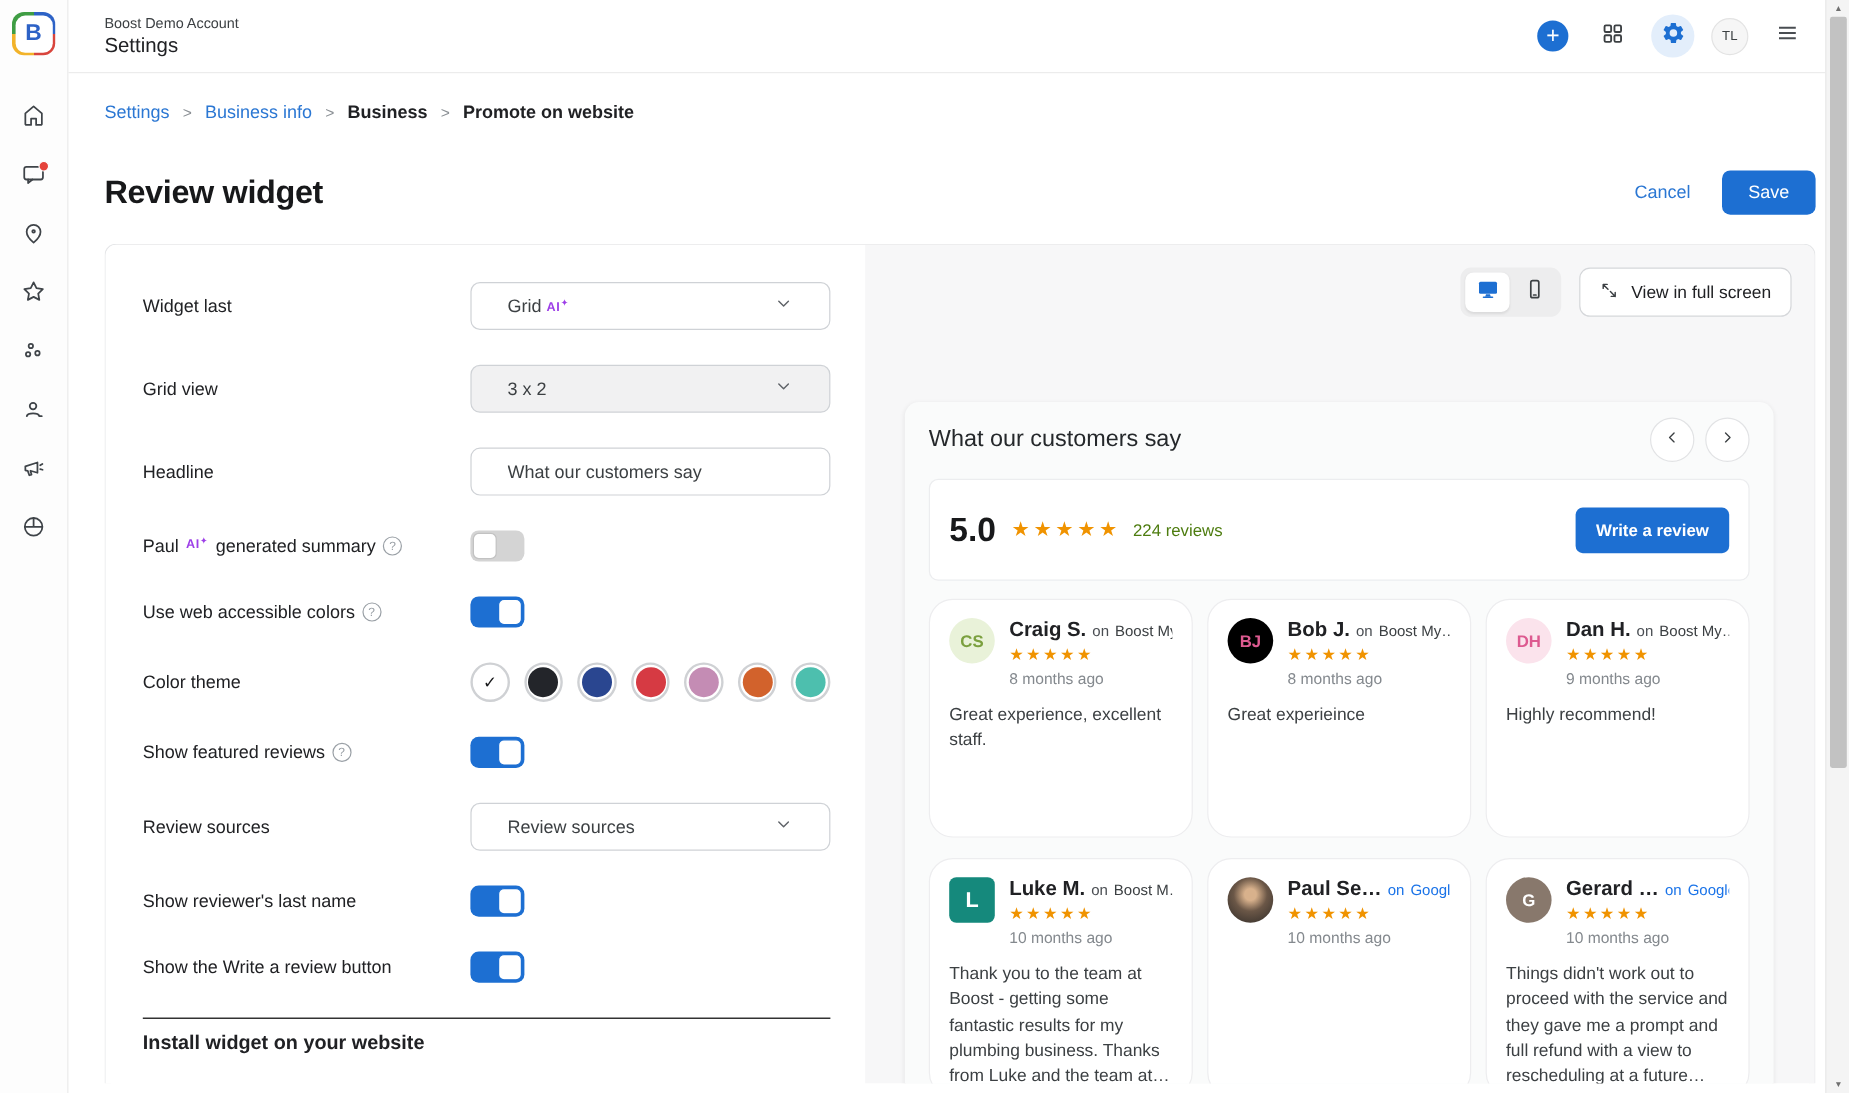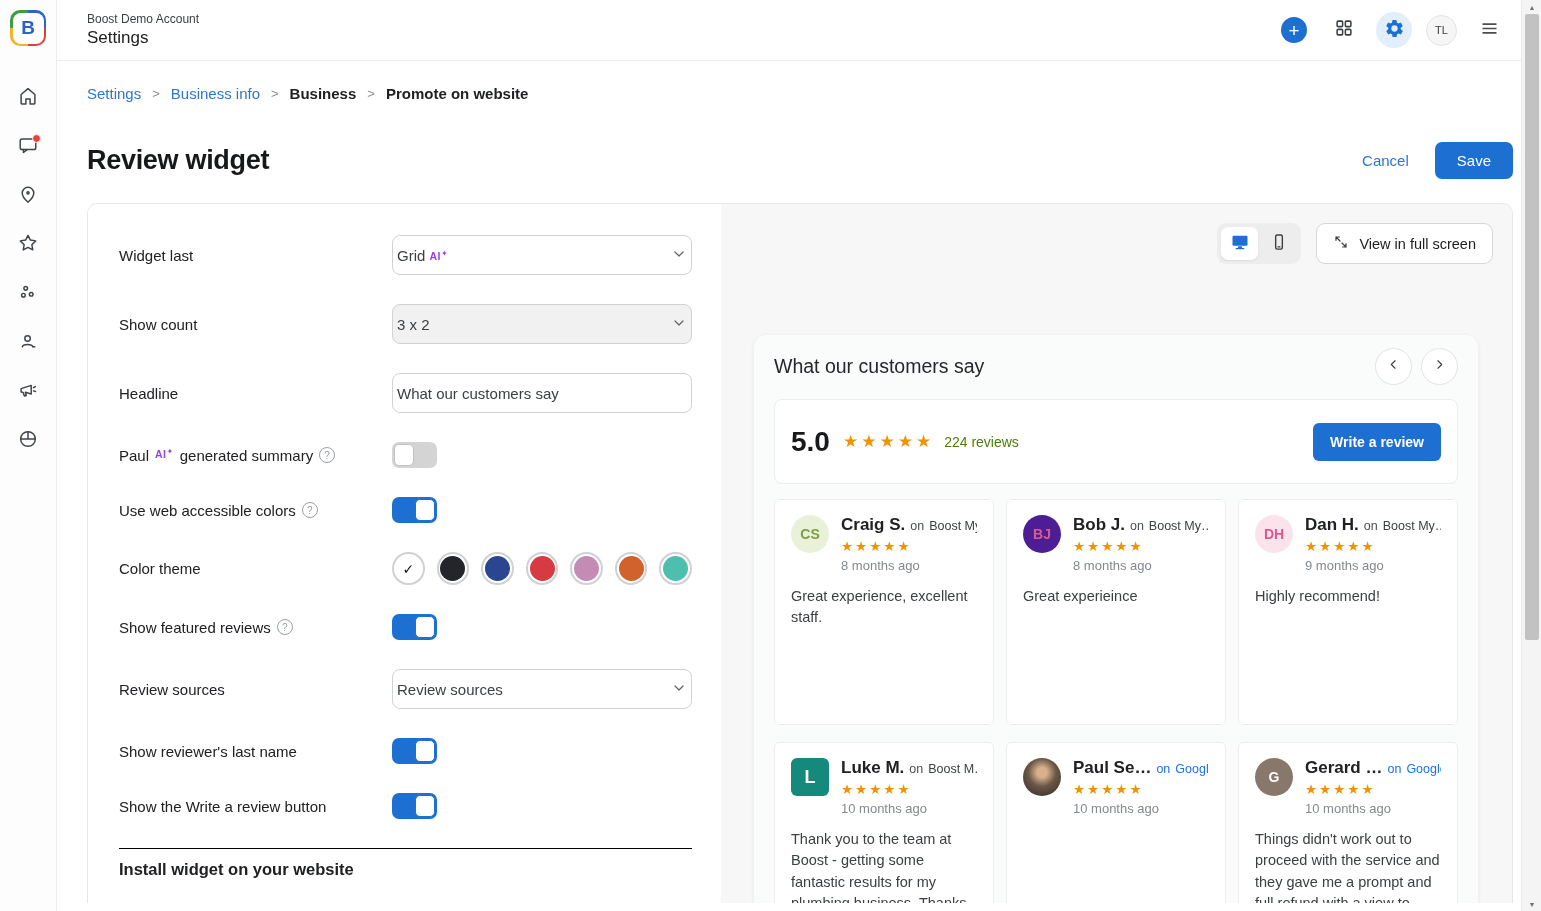--- a/index.html
+++ b/index.html
@@ -45,21 +45,21 @@
   .cancel-link { color:#2b77d3; font-size:15px; cursor:pointer; }
   .save-btn { background:#1d6fd2; color:#fff; font-size:15px; border:none; border-radius:7px; padding:10px 22px; cursor:pointer; font-family:inherit; }
 
   
   .panel { margin-top:24px; display:flex; border:1px solid #e6e7e9; border-bottom:none; border-radius:10px 10px 0 0; height:700px; overflow:hidden; }
   .form-col { width:633px; background:#fff; padding:31px 29px 0 31px; flex-shrink:0; }
   .form-row { display:flex; align-items:center; margin-bottom:29px; }
   .form-label { flex:1; font-size:15px; color:#202124; display:flex; align-items:center; gap:6px; }
   .form-control { width:300px; }
   .select, .text-input { width:300px; height:40px; border:1px solid #cfd2d6; border-radius:8px; background:#fff;
-      display:flex; align-items:center; padding:0 4px; font-size:15px; color:#3c4043; font-family:inherit;gap:12px; }
+      display:flex; align-items:center; padding:0 30px; font-size:15px; color:#3c4043; font-family:inherit;gap:12px; }
   .select { justify-content:space-between; cursor:pointer; }
   .select.disabled { background:#f1f1f2; }
   .chev svg { width:16px; height:16px; stroke:#5f6368; fill:none; stroke-width:1.8; stroke-linecap:round; stroke-linejoin:round; }
   .ai-badge { color:#9d3fe8; font-size:10.5px; font-weight:700; letter-spacing:0.5px; position:relative; top:-1px; }
   .ai-badge .spark { font-size:8px; position:relative; top:-4px; }
   .help-icon { width:16px; height:16px; border-radius:50%; border:1.3px solid #9aa0a6; color:#9aa0a6; font-size:10px; display:inline-flex; align-items:center; justify-content:center; flex-shrink:0; }
   .toggle { width:45px; height:26px; border-radius:7px; position:relative; cursor:pointer; }
   .toggle.on { background:#1d6fd2; }
   .toggle.off { background:#d4d4d4; }
   .knob { position:absolute; top:2px; width:20px; height:22px; background:#fff; border-radius:5px; }
@@ -92,21 +92,21 @@
   .nav-circle svg { width:15px; height:15px; stroke:#3c4043; fill:none; stroke-width:1.8; stroke-linecap:round; stroke-linejoin:round; }
 
   .rating-card { margin-top:14px; background:#fff; border:1px solid #ecedef; border-radius:8px; height:85px; display:flex; align-items:center; padding:0 16px; }
   .rating-num { font-size:28px; font-weight:700; color:#18191b; }
   .stars { color:#f09300; letter-spacing:3px; white-space:nowrap; }
   .rating-card .stars { font-size:17px; margin-left:13px; }
   .reviews-count { font-size:14px; color:#4d7c0f; margin-left:10px; }
   .write-review-btn { margin-left:auto; background:#1d6fd2; color:#fff; border:none; border-radius:6px; padding:11px 17px; font-size:14px; font-weight:700; cursor:pointer; font-family:inherit; }
 
   .cards-grid { margin-top:15px; display:grid; grid-template-columns:repeat(3,1fr); gap:17px 12px; }
-  .review-card { background:#fff; border:1px solid #ededef; border-radius:5px; padding:15px 16px; height:226px; overflow:hidden; }
+  .review-card { background:#fff; border:1px solid #ededef; border-radius:20px; padding:15px 16px; height:199px; overflow:hidden; }
   .rc-head { display:flex; gap:12px; }
   .rc-avatar { width:38px; height:38px; border-radius:50%; display:flex; align-items:center; justify-content:center; font-size:14px; font-weight:700; flex-shrink:0; position:relative; }
   .rc-avatar.square { border-radius:6px; font-size:18px; }
   .rc-avatar.photo { background:radial-gradient(circle at 50% 38%, #d8b18c 16%, #6b5747 46%, #2d2a27 100%); }
   .rc-info { min-width:0; }
   .rc-nameline { display:flex; align-items:baseline; gap:5px; white-space:nowrap; overflow:hidden; }
   .rc-name { font-size:17px; font-weight:700; color:#202124; }
   .rc-on { font-size:12.5px; color:#4a4e53; }
   .rc-source { font-size:12.5px; color:#3c4043; }
   .rc-source.google { color:#1a73e8; }
@@ -248,21 +248,21 @@
                   <span class="ai-badge"><span>AI</span><span class="spark">✦</span></span>
                 </span>
                 <span class="chev"><svg viewBox="0 0 24 24">
                       <path d="M6 9l6 6 6-6"></path>
                     </svg></span>
               </div>
             </div>
           </div>
 
           <div class="form-row">
-            <div class="form-label">Show count</div>
+            <div class="form-label">Grid view</div>
             <div class="form-control">
               <div class="select disabled">
                 <span>3 x 2</span>
                 <span class="chev"><svg viewBox="0 0 24 24">
                       <path d="M6 9l6 6 6-6"></path>
                     </svg></span>
               </div>
             </div>
           </div>
 
@@ -440,21 +440,21 @@
                     </div>
                     <span class="stars">★★★★★</span>
                     <div class="rc-date">8 months ago</div>
                   </div>
                 </div>
                 <div class="rc-text">Great experience, excellent staff.</div>
               </div>
 
               <div class="review-card">
                 <div class="rc-head">
-                  <span class="rc-avatar" style="background: #4c1d95; color: rgb(221, 90, 144);">BJ</span>
+                  <span class="rc-avatar" style="background: #000000; color: rgb(221, 90, 144);">BJ</span>
                   <div class="rc-info">
                     <div class="rc-nameline">
                       <span class="rc-name">Bob J.</span>
                       <span class="rc-on">on</span>
                       <span class="rc-source">Boost My…</span>
                     </div>
                     <span class="stars">★★★★★</span>
                     <div class="rc-date">8 months ago</div>
                   </div>
                 </div>

